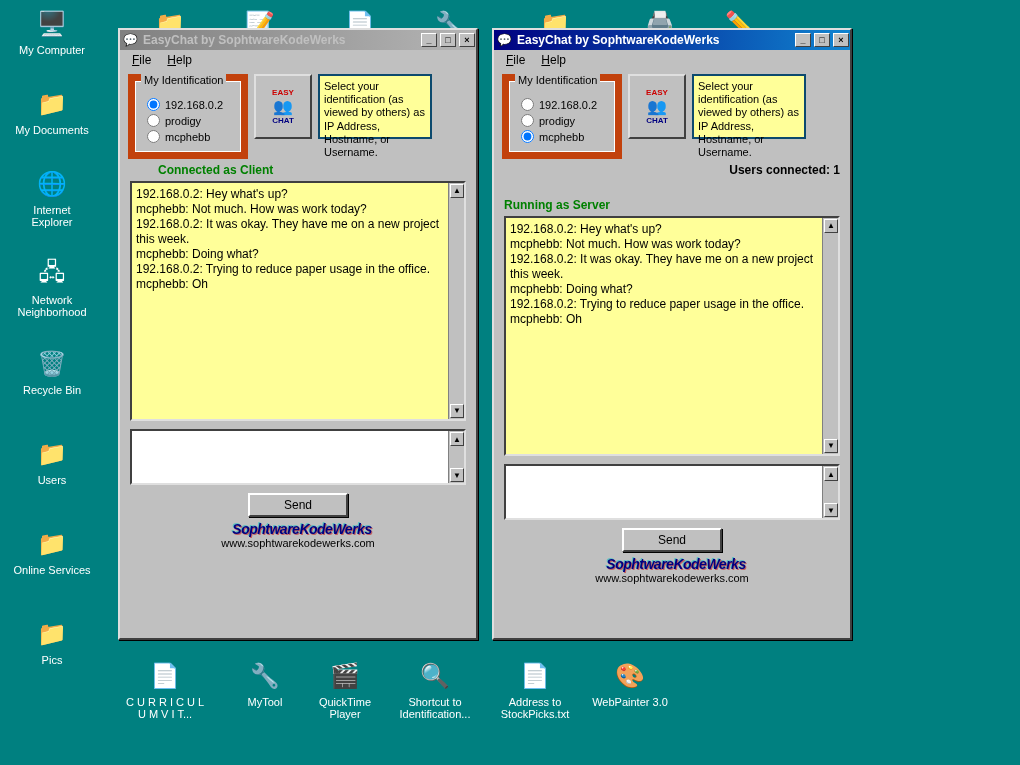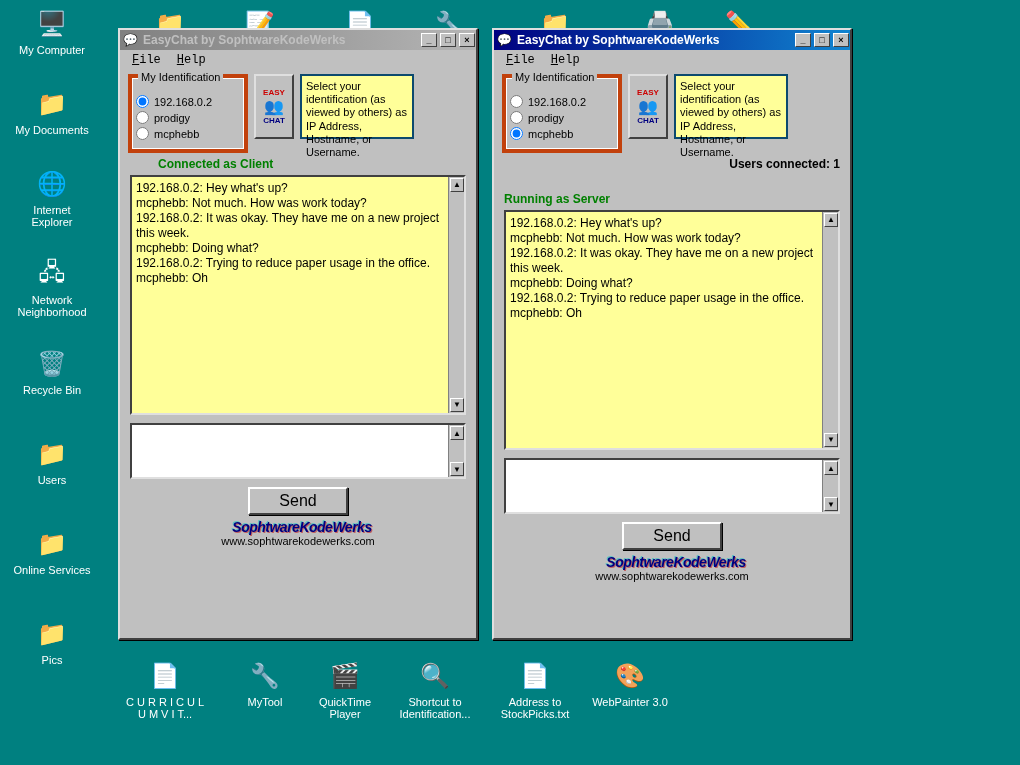--- a/index.html
+++ b/index.html
@@ -72,52 +72,51 @@
     cursor: pointer;
   }
   .menubar {
     height: 20px;
     display: flex; align-items: center;
     padding-left: 4px;
   }
   .menubar span {
     padding: 2px 8px;
     cursor: pointer;
-    font-family: Liberation Mono, monospace;
   }
   .menubar span u { text-decoration: underline; }
 
   .section {
     padding: 4px 8px;
     display: flex;
     gap: 6px;
   }
   .groupbox {
-    border: 4px solid #c2410c;
+    border: 7px solid #c2410c;
     box-shadow: inset -1px -1px 0 #fff, inset 1px 1px 0 #fff;
     position: relative;
-    padding: 14px 8px 6px 4px;
+    padding: 14px 8px 6px 12px;
     font-size: 11px;
     flex: 0 0 120px;
   }
   .groupbox .legend {
     position: absolute;
     top: -7px; left: 6px;
     background: #c0c0c0;
     padding: 0 3px;
   }
   .radio-row {
     display: flex; align-items: center;
     margin: 3px 0;
     cursor: pointer;
   }
   .radio-row input { margin: 0 5px 0 0; }
 
   .logo-box {
-    width: 40px; height: 65px;
+    width: 58px; height: 65px;
     background: #c0c0c0;
     border: 2px solid;
     border-color: #dfdfdf #404040 #404040 #dfdfdf;
     display: flex; flex-direction: column;
     align-items: center; justify-content: center;
     font-size: 8px; font-weight: bold;
   }
   .logo-box .ez { color: #cc0000; }
   .logo-box .ch { color: #000080; }
   .logo-box .ppl { font-size: 16px; }
@@ -189,21 +188,21 @@
     text-align: center;
     padding: 8px 0 4px;
   }
   .btn {
     min-width: 100px;
     padding: 3px 20px;
     background: #c0c0c0;
     border: 2px solid;
     border-color: #fff #404040 #404040 #fff;
     box-shadow: 1px 1px 0 #000;
-    font-family: inherit; font-size: 16px;
+    font-family: inherit; font-size: 12px;
     cursor: pointer;
   }
 
   .footer {
     text-align: center;
     font-size: 11px;
     padding-bottom: 6px;
   }
   .footer .brand {
     font-style: italic;

